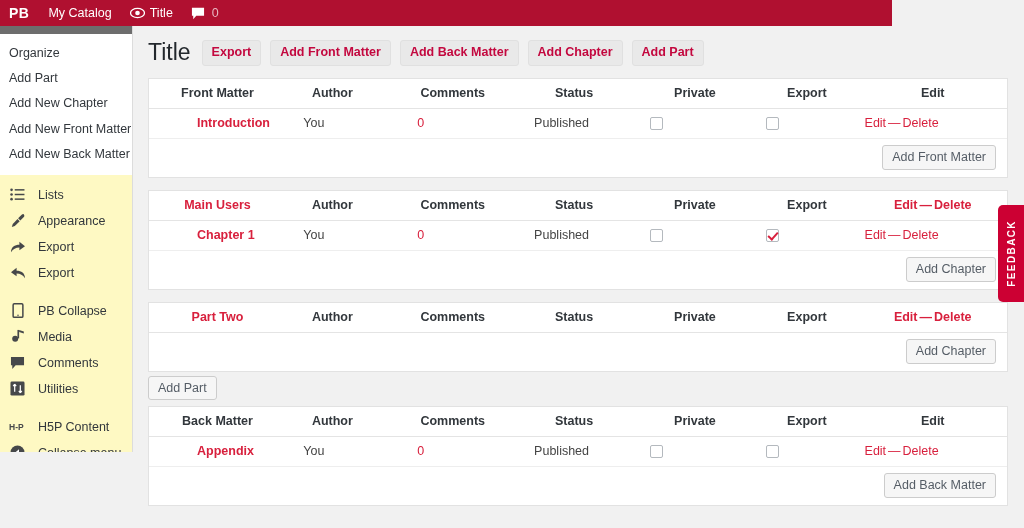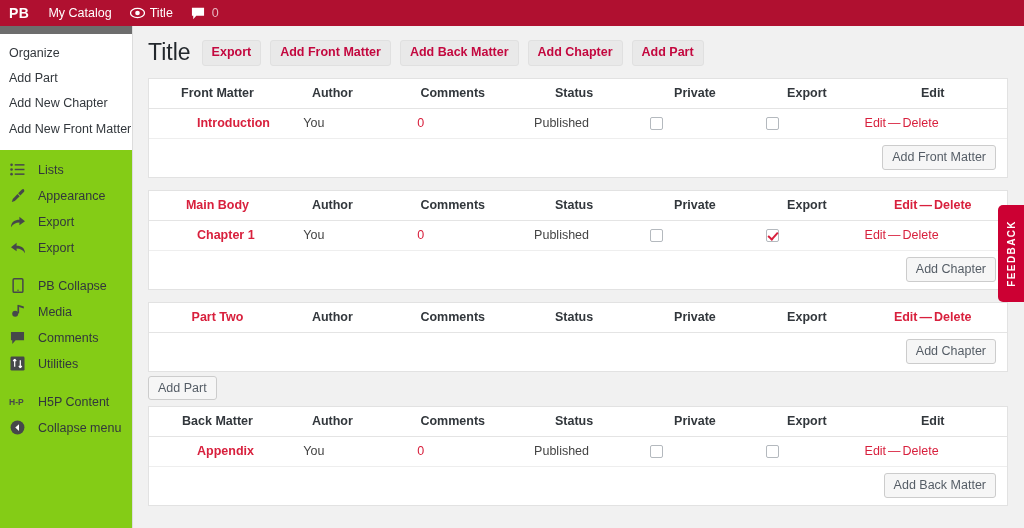--- a/index.html
+++ b/index.html
@@ -8,21 +8,21 @@
     width: 1024px; height: 528px;
     overflow: hidden;
     background: #f1f1f1;
     font-family: "Liberation Sans", sans-serif;
     -webkit-font-smoothing: antialiased;
   }
 
   
   #adminbar {
     position: absolute; top: 0; left: 0;
-    width: 1024px; height: 26px;
+    width: 892px; height: 26px;
     background: #b01030;
     display: flex; align-items: flex-end;
     color: #ffffff;
     font-size: 12.5px;
     z-index: 50;
   }
   #adminbar .ab-logo {
     font-weight: bold;
     font-size: 14px;
     letter-spacing: .5px;
@@ -37,22 +37,22 @@
     color: #fff;
     white-space: nowrap;
   }
   .ab-item .ab-ico { display: inline-flex; align-items: center; }
   .ab-count { color: #e7b6c1; padding-left: 2px; }
 
   
   #sidebar {
     position: absolute;
     top: 26px; left: 0;
-    width: 133px; height: 502px;
-    background: #84cc16;
+    width: 133px; height: 426px;
+    background: #fef9c3;
     border-right: 1px solid #dcdcdc;
     z-index: 30;
     overflow: hidden;
   }
   .menu-top-stub {
     height: 8px;
     background: #6d6d6d;
     width: 133px;
   }
   .submenu {
@@ -238,20 +238,21 @@
 
 <div id="sidebar">
 
   <div class="menu-top-stub"></div>
 
   <div class="submenu">
     <div class="sub-item">Organize</div>
     <div class="sub-item">Add Part</div>
     <div class="sub-item">Add New Chapter</div>
     <div class="sub-item">Add New Front Matter</div>
+    <div class="sub-item">Add New Back Matter</div>
   </div>
 
   <div class="menu-gap"></div>
 
   <div class="menu-item">
     <span class="mi-ico">
       <svg width="15" height="13" viewBox="0 0 16 14">
           <circle cx="1.6" cy="2" r="1.4" fill="#46484a"></circle>
           <circle cx="1.6" cy="7" r="1.4" fill="#46484a"></circle>
           <circle cx="1.6" cy="12" r="1.4" fill="#46484a"></circle>
@@ -397,21 +398,21 @@
 
       <div class="trow foot">
         <div class="foot-wrap" style="width:100%">
           <div class="sbtn">Add Front Matter</div>
         </div>
       </div>
     </div>
 
     <div class="tbl">
       <div class="trow hdr">
-        <div class="cell c-title red">Main Body</div>
+        <div class="cell c-title red">Main Users</div>
         <div class="cell c-author">Author</div>
         <div class="cell c-comm">Comments</div>
         <div class="cell c-status">Status</div>
         <div class="cell c-priv">Private</div>
         <div class="cell c-exp">Export</div>
         <div class="cell c-edit">
           <span class="link-red">Edit</span><span class="dash">—</span><span class="link-red">Delete</span>
         </div>
       </div>
 

